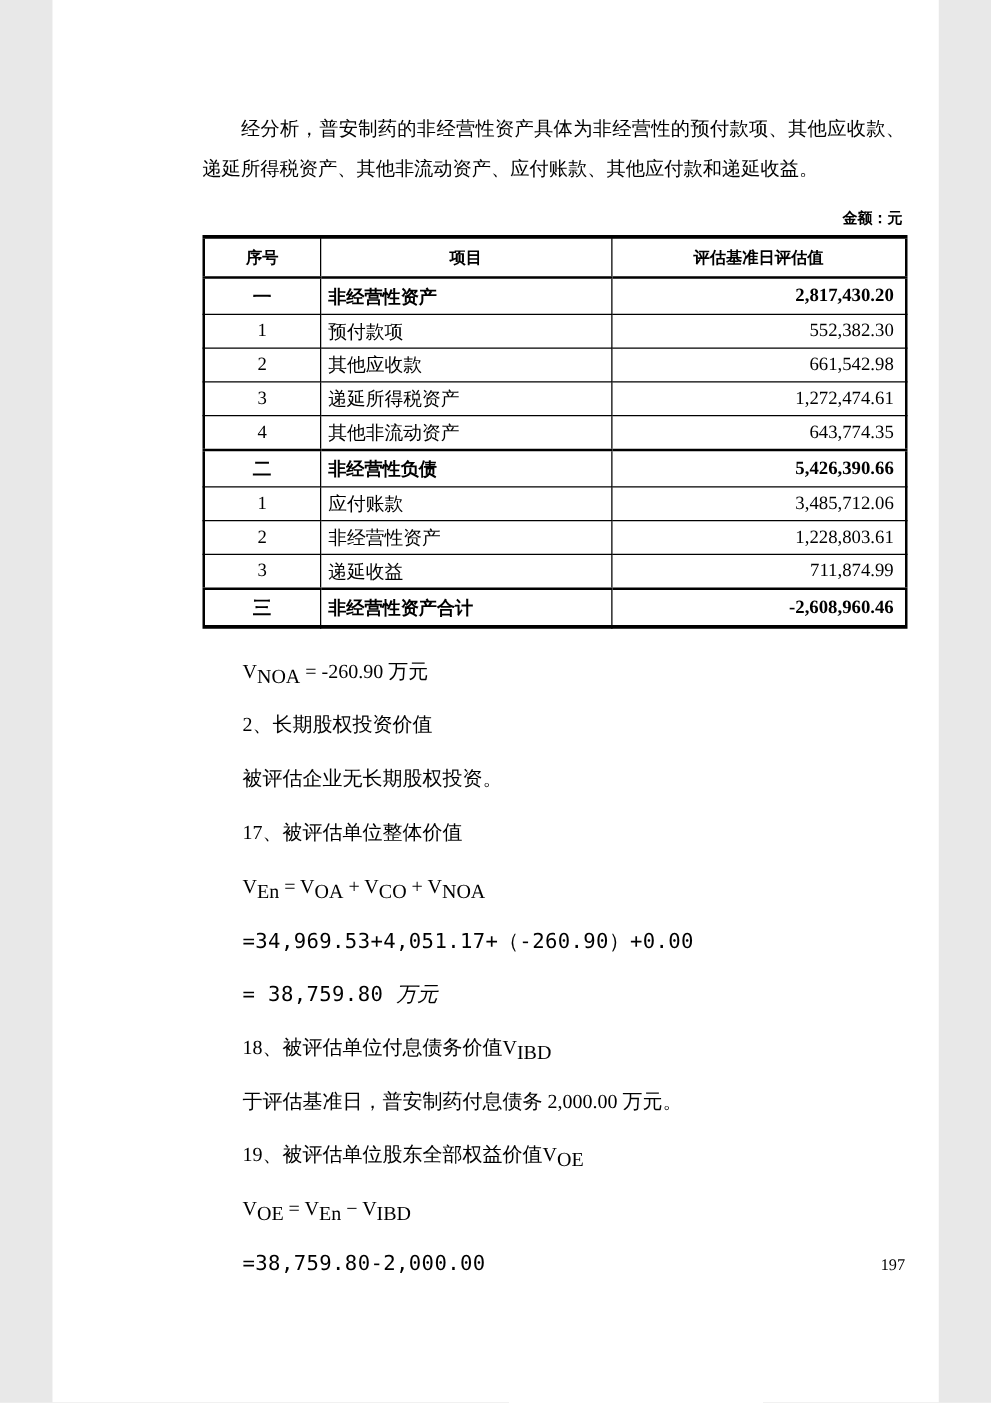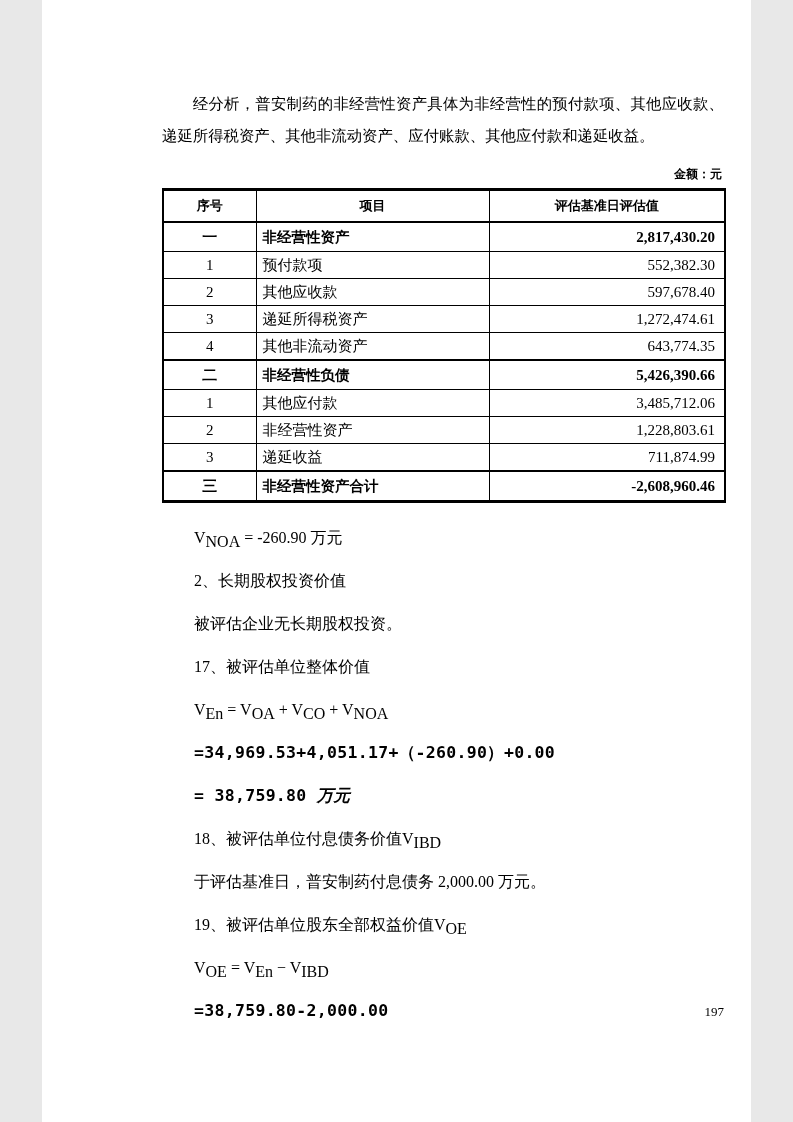--- a/index.html
+++ b/index.html
@@ -40,21 +40,21 @@
   .val-table td.value { text-align:right; padding-right:9px;border-radius:10px; }
   .val-table tr.section td { border-top-width:2px; font-weight:bold; height:26px; }
   .val-table tr.section td.item { font-family:"Liberation Sans","DejaVu Sans",sans-serif; font-size:14.5px; }
 
   
   .lower { margin-top:13px; }
   .docline { margin:0; padding-left:32px; height:43px; line-height:43px; font-size:16px; white-space:nowrap; }
   .docline sub { font-size:16px; line-height:0; }
   .boldeq {
     font-family:"DejaVu Sans Mono","Liberation Mono",monospace;
-    font-weight:bold; font-size:16.5px; letter-spacing:0.3px;
+    font-weight:normal; font-size:16.5px; letter-spacing:0.3px;
   }
   .unit-italic { font-style:italic; }
 
   .page-number { position:absolute; top:1003px; left:120px; width:562px; text-align:right; font-size:13px; line-height:18px; padding-right:3px; }
 </style>
 </head>
 <body>
 
 <div class="page">
   <div class="content">
@@ -86,40 +86,40 @@
             <td class="value">2,817,430.20</td>
           </tr>
           <tr>
             <td class="no">1</td>
             <td class="item">预付款项</td>
             <td class="value">552,382.30</td>
           </tr>
           <tr>
             <td class="no">2</td>
             <td class="item">其他应收款</td>
-            <td class="value">597,678.40</td>
+            <td class="value">661,542.98</td>
           </tr>
           <tr>
             <td class="no">3</td>
             <td class="item">递延所得税资产</td>
             <td class="value">1,272,474.61</td>
           </tr>
           <tr>
             <td class="no">4</td>
             <td class="item">其他非流动资产</td>
             <td class="value">643,774.35</td>
           </tr>
           <tr class="section">
             <td class="no">二</td>
             <td class="item">非经营性负债</td>
             <td class="value">5,426,390.66</td>
           </tr>
           <tr>
             <td class="no">1</td>
-            <td class="item">其他应付款</td>
+            <td class="item">应付账款</td>
             <td class="value">3,485,712.06</td>
           </tr>
           <tr>
             <td class="no">2</td>
             <td class="item">非经营性资产</td>
             <td class="value">1,228,803.61</td>
           </tr>
           <tr>
             <td class="no">3</td>
             <td class="item">递延收益</td>

